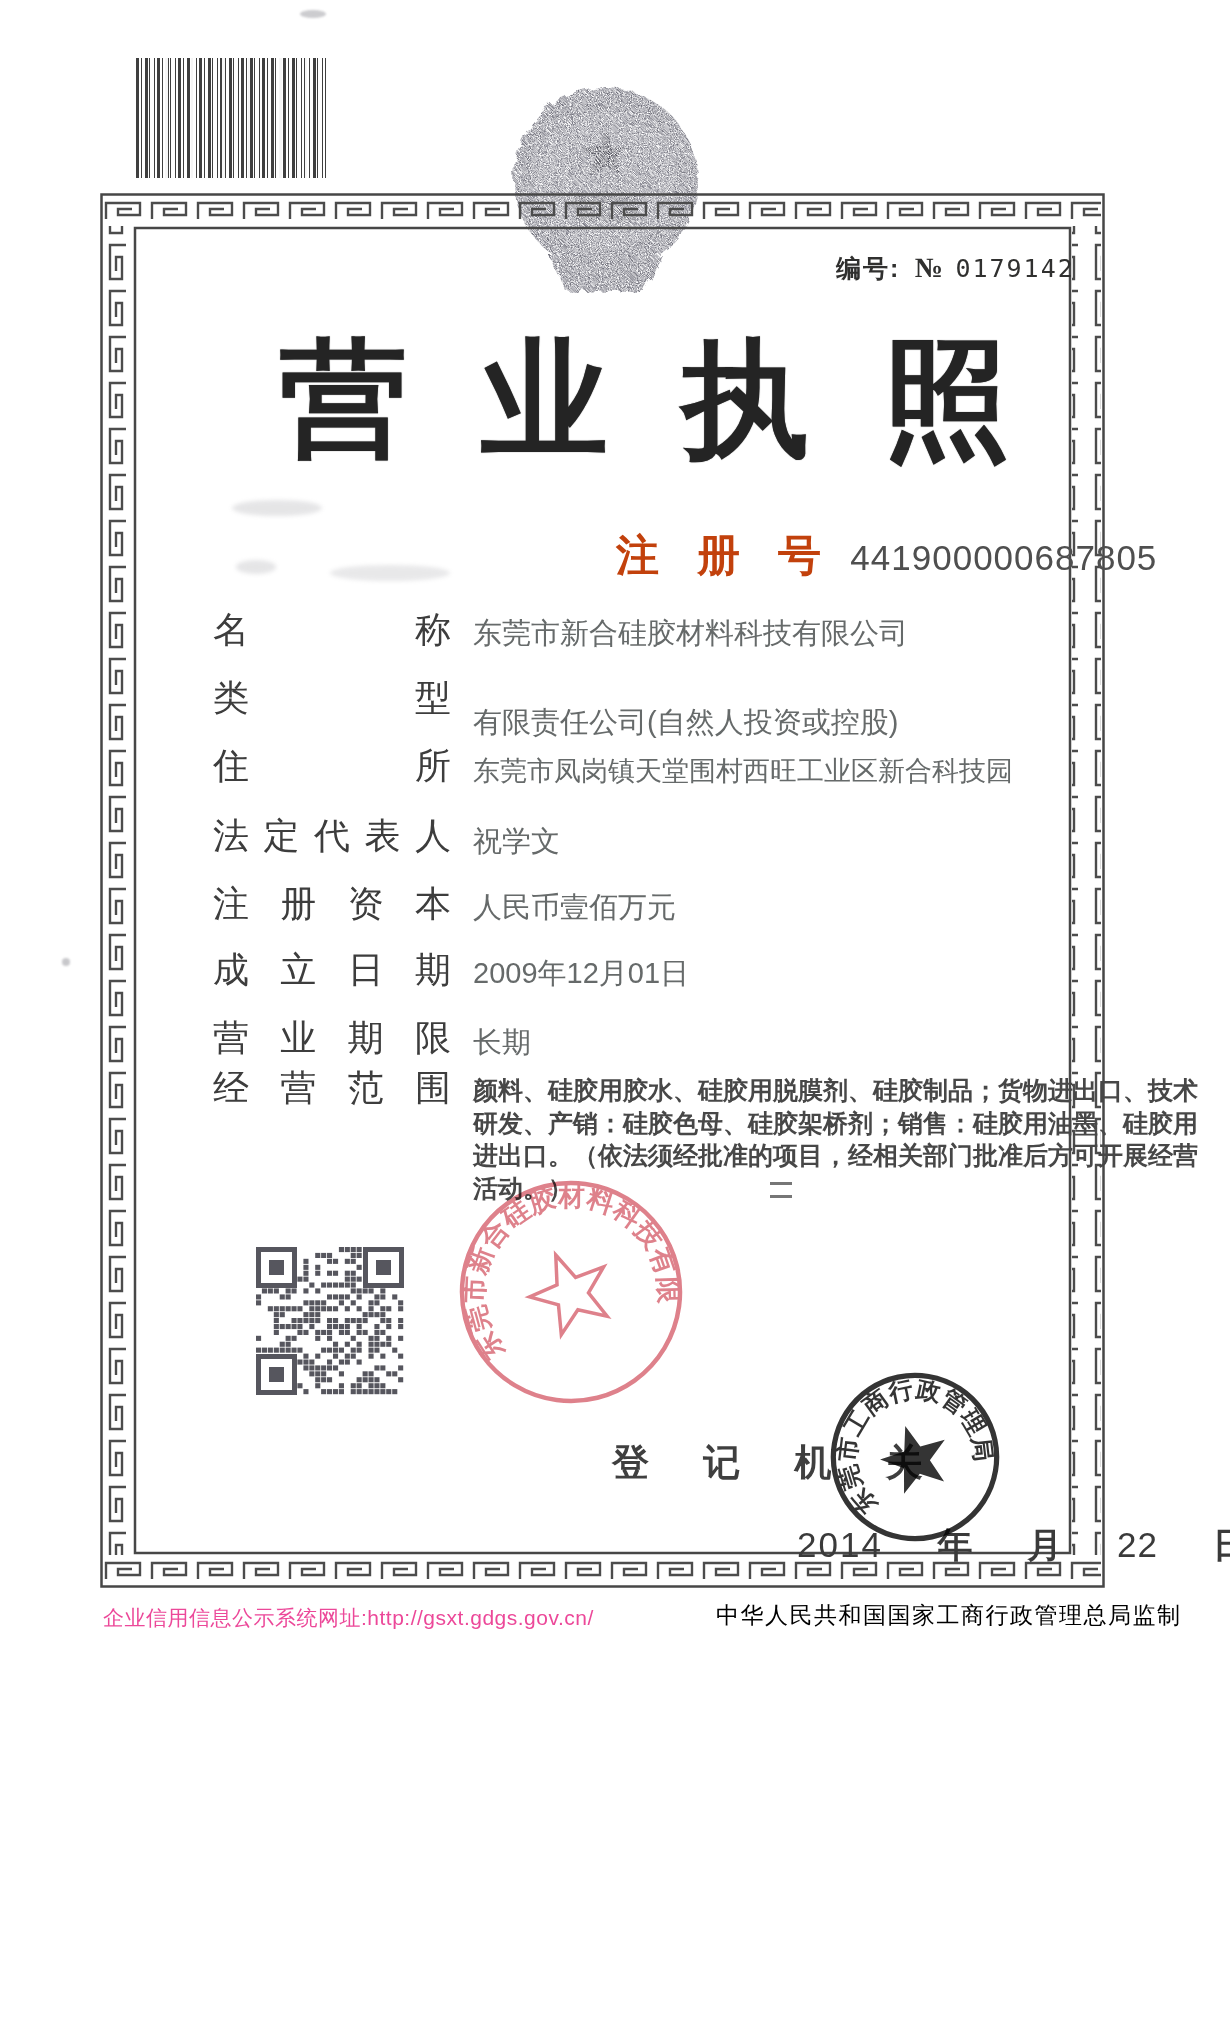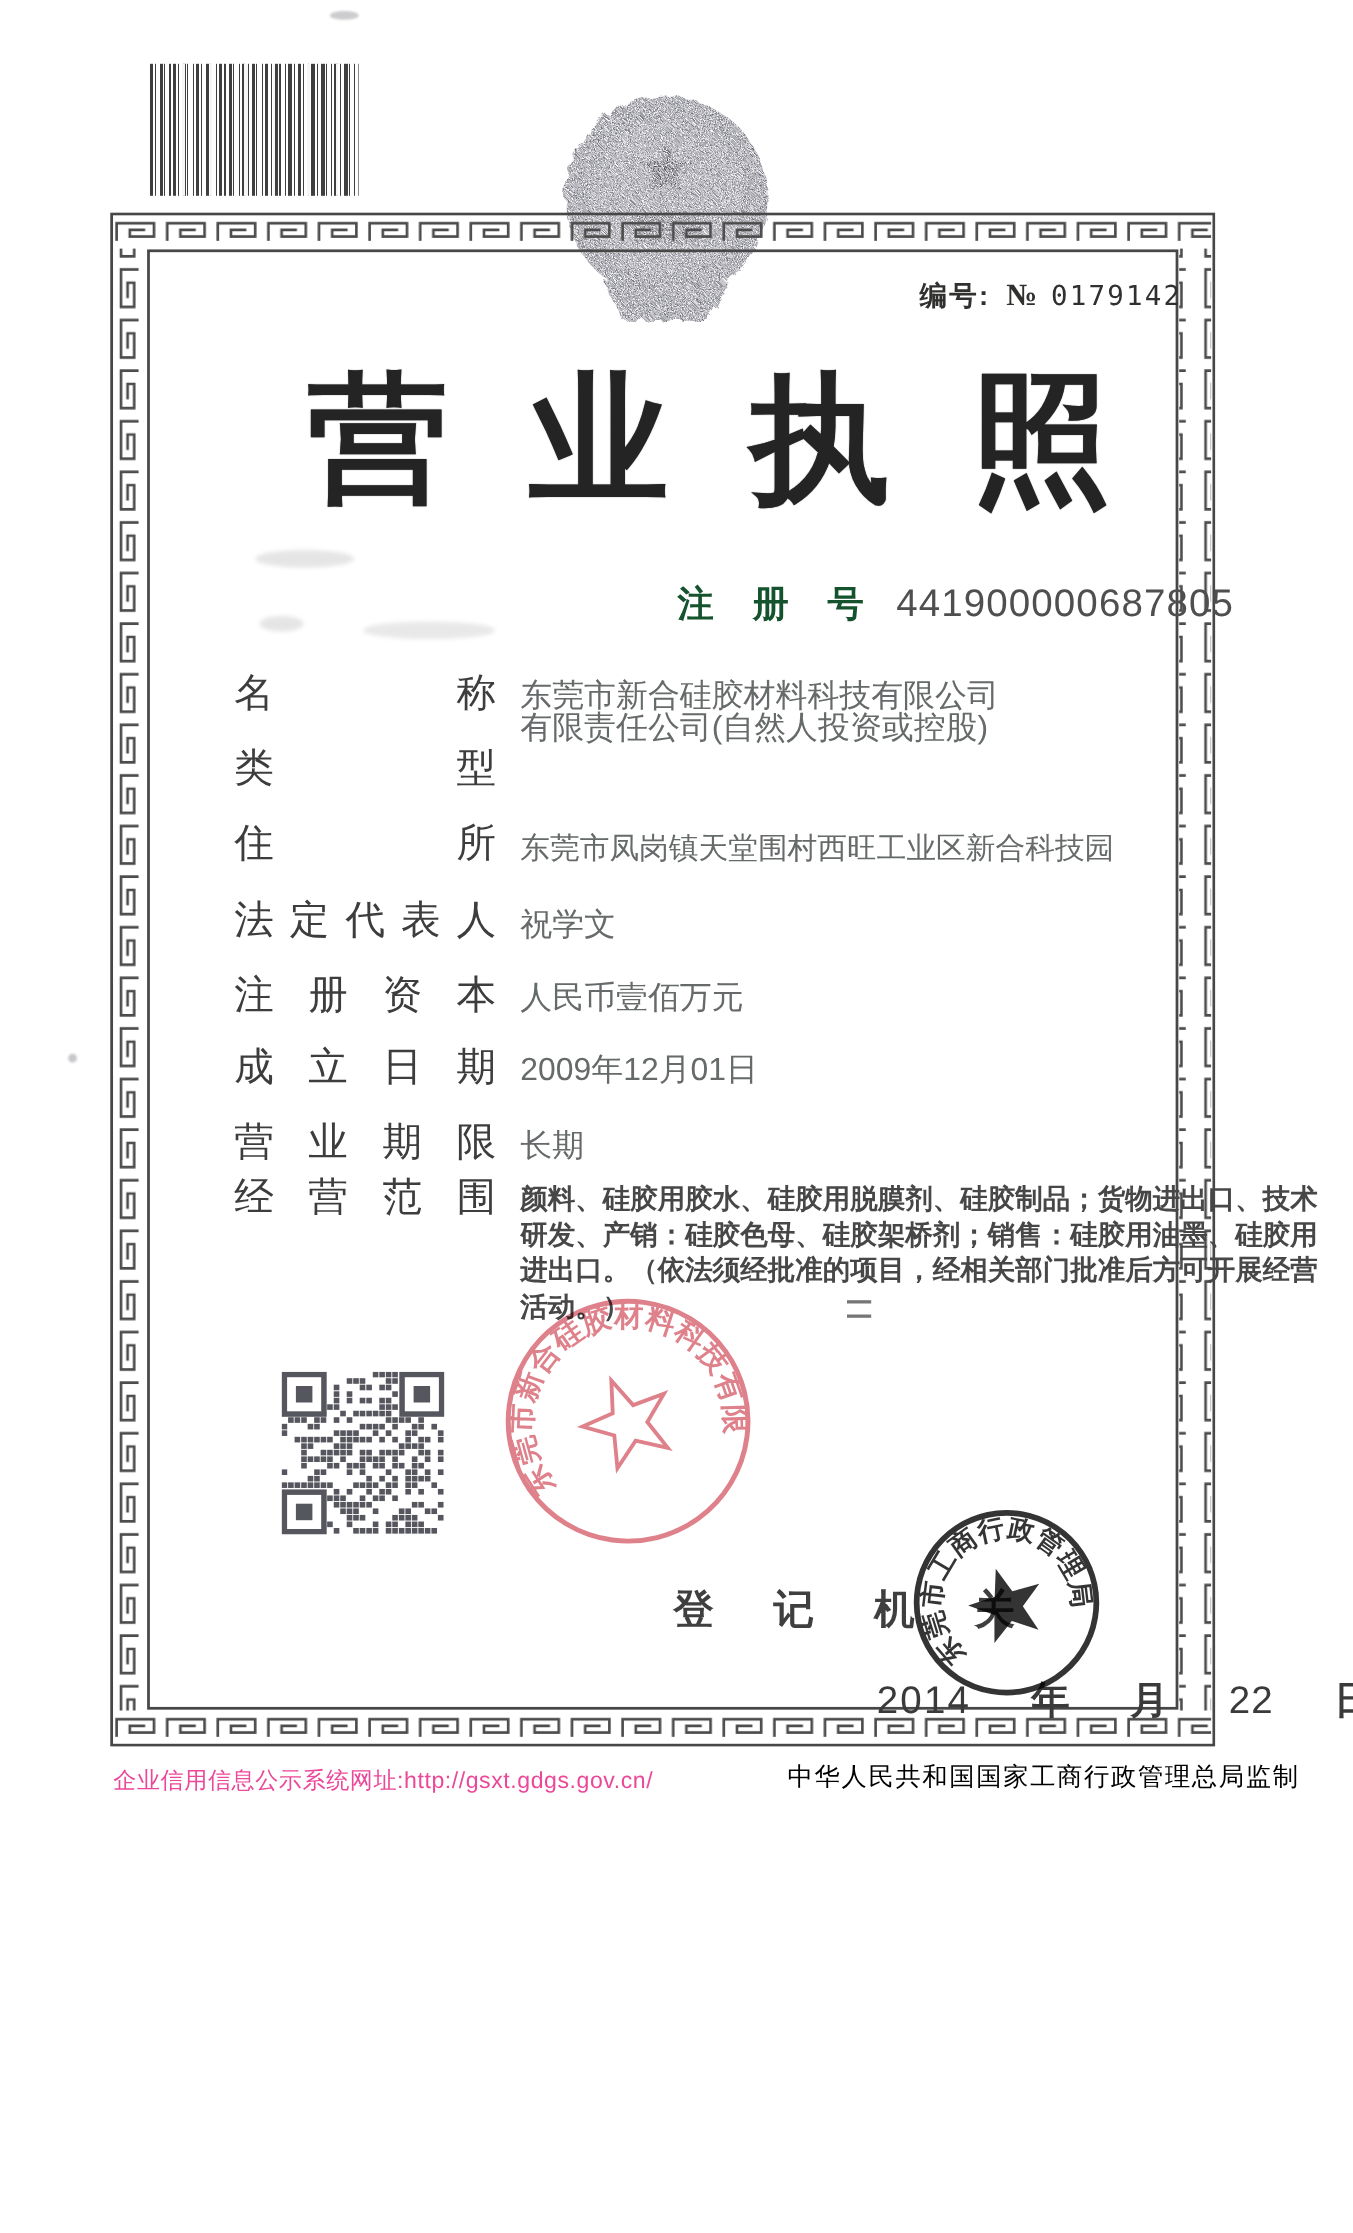--- a/index.html
+++ b/index.html
@@ -27,21 +27,21 @@
   .serial .no{font-family:"Liberation Serif",serif;font-size:28px;font-weight:bold;margin-left:10px;}
   .serial .num{font-family:"DejaVu Sans Mono",monospace;font-size:25px;letter-spacing:2px;margin-left:8px;}
   
   .title{
     left:280px;top:336px;font-size:127px;font-weight:900;color:#242424;
     letter-spacing:74px;white-space:nowrap;line-height:1;
     text-shadow:0 0 1px #555;
   }
   
   .regline{left:616px;top:527px;white-space:nowrap;color:#4c4c4c;}
-  .regline .rl{font-size:33px;font-weight:bold;letter-spacing:13px;color:#14532d;}
+  .regline .rl{font-size:43px;font-weight:bold;letter-spacing:13px;color:#c2410c;}
   .regline .rn{font-size:35px;letter-spacing:1px;margin-left:12px;color:#4f4f4f;}
   
   .flabel{
     left:213px;width:238px;font-size:36px;font-weight:normal;color:#3d3d3d;
     text-align:justify;text-align-last:justify;line-height:1;
   }
   .fvalue{left:473px;font-size:29px;color:#666a6a;white-space:nowrap;line-height:1.1;}
   .scope{left:473px;width:660px;font-size:25px;font-weight:600;color:#474747;line-height:1.3;}
   .scope div{white-space:nowrap;}
   .scope-mark{left:770px;top:1182px;width:22px;height:10px;
@@ -132,21 +132,21 @@
 
 <div class="abs regline">
   <span class="rl">注 册 号</span>
   <span class="rn">441900000687805</span>
 </div>
 
 <div class="abs flabel" style="top:612px;">名 称</div>
 <div class="abs fvalue" style="top:618px;">东莞市新合硅胶材料科技有限公司</div>
 
 <div class="abs flabel" style="top:680px;">类 型</div>
-<div class="abs fvalue" style="top:647px;">有限责任公司(自然人投资或控股)</div>
+<div class="abs fvalue" style="top:707px;">有限责任公司(自然人投资或控股)</div>
 
 <div class="abs flabel" style="top:748px;">住 所</div>
 <div class="abs fvalue" style="top:757px;font-size:27px;">东莞市凤岗镇天堂围村西旺工业区新合科技园</div>
 
 <div class="abs flabel" style="top:818px;">法 定 代 表 人</div>
 <div class="abs fvalue" style="top:826px;">祝学文</div>
 
 <div class="abs flabel" style="top:886px;">注 册 资 本</div>
 <div class="abs fvalue" style="top:892px;">人民币壹佰万元</div>
 

